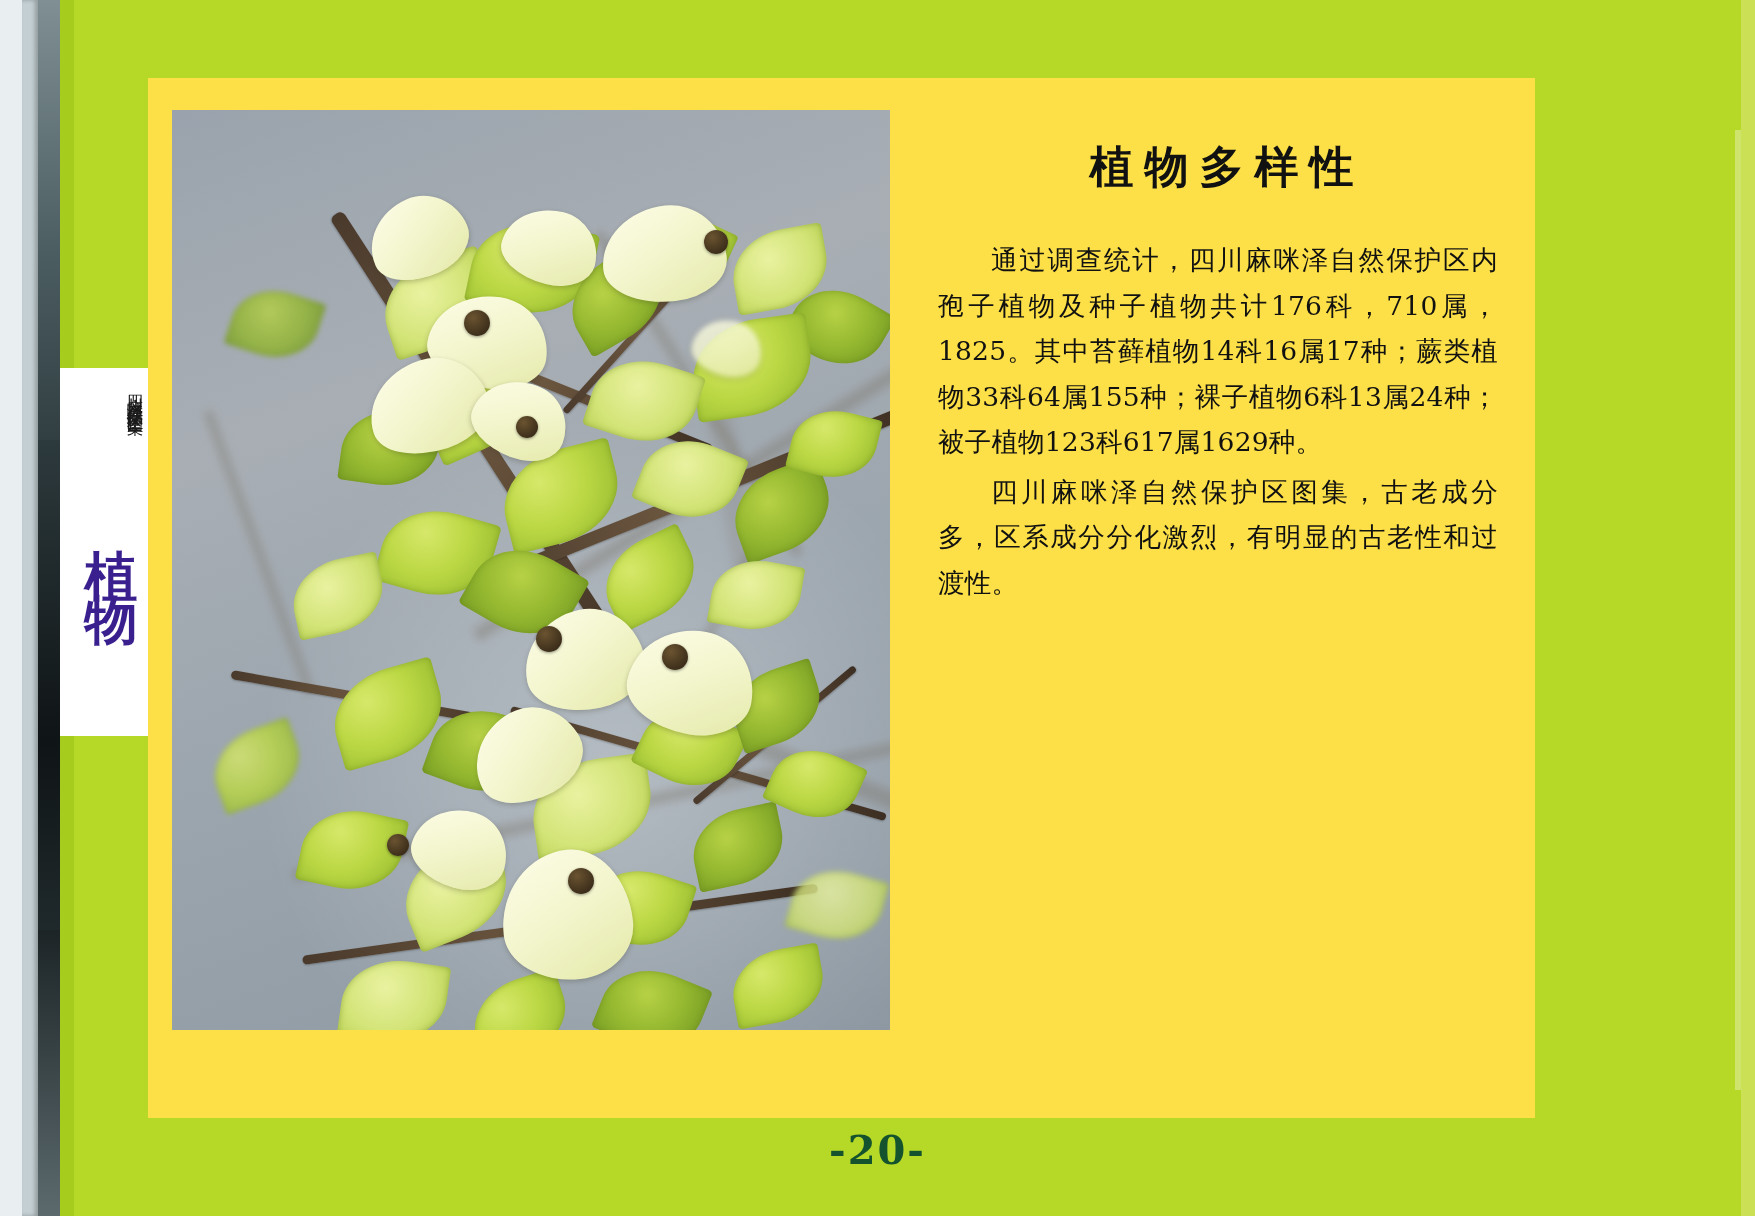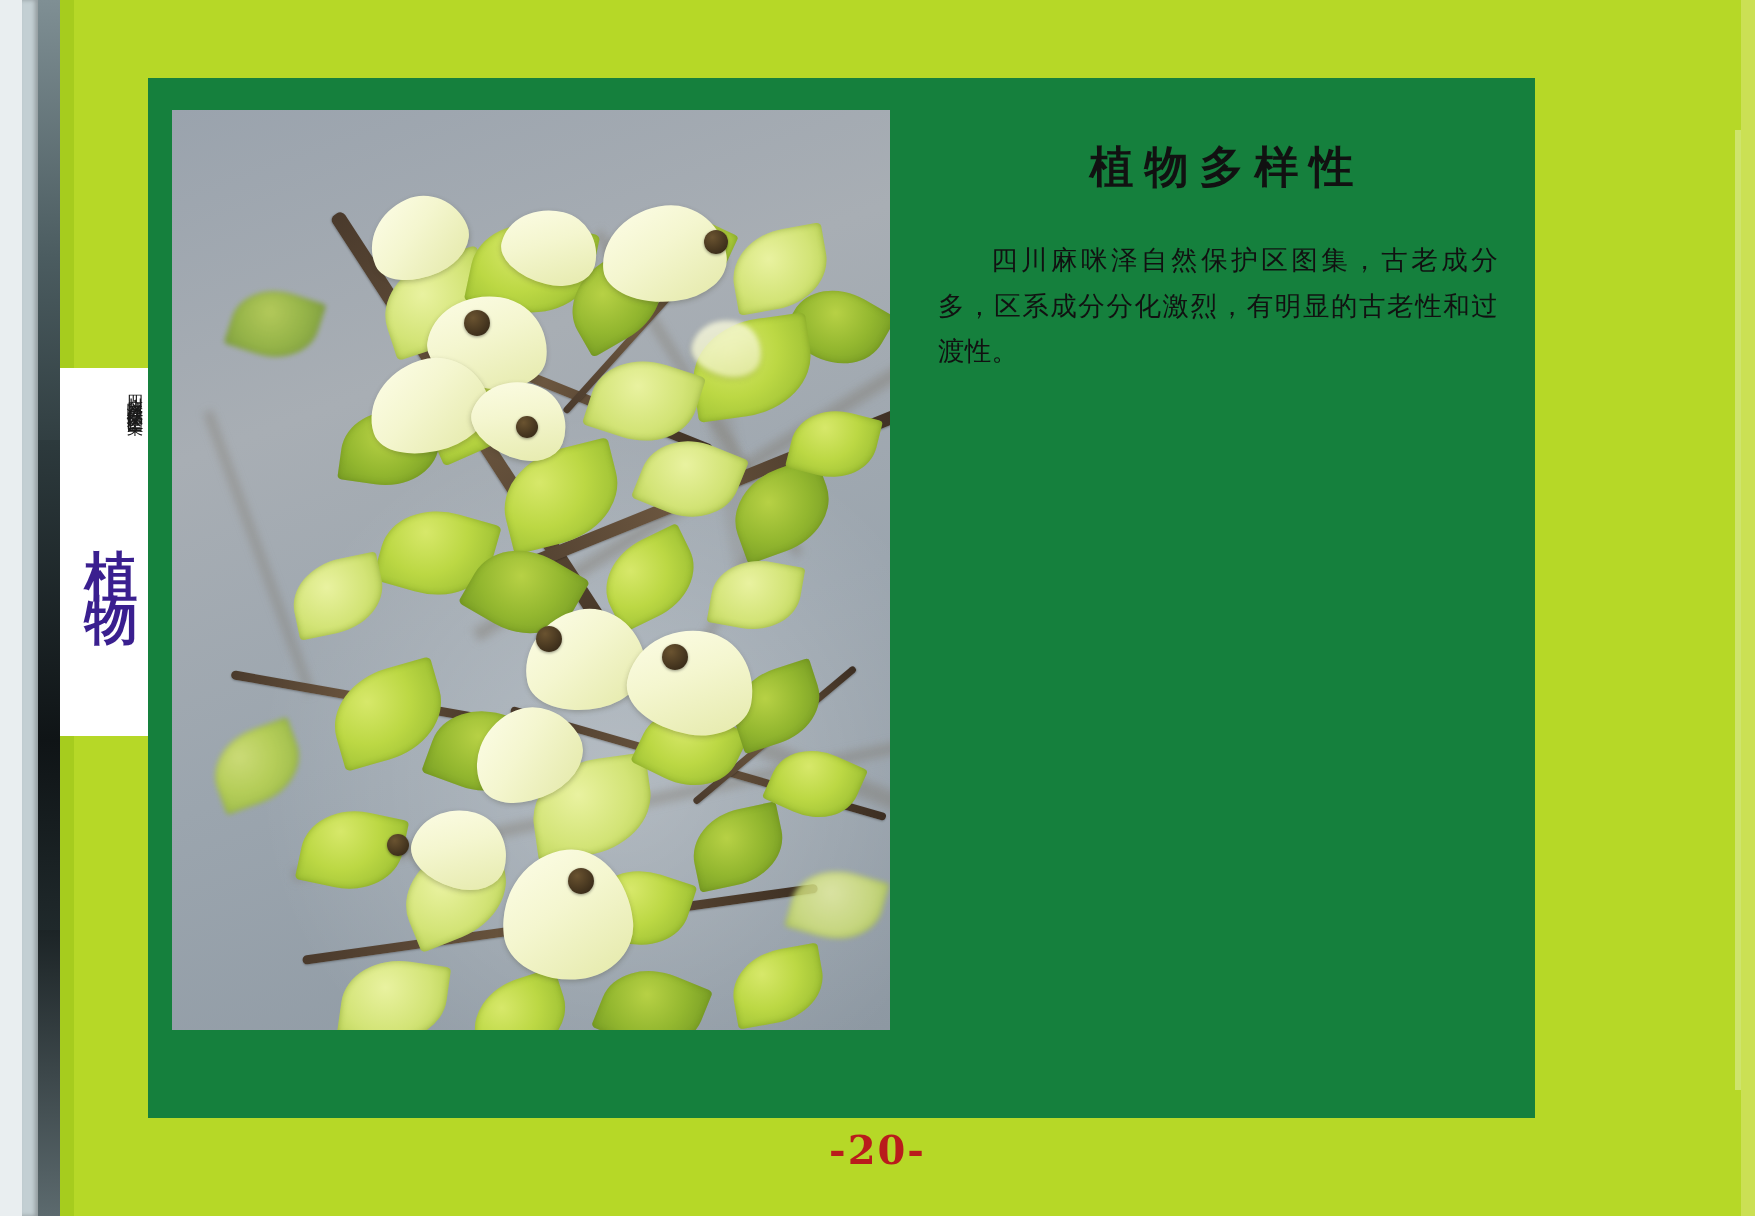--- a/index.html
+++ b/index.html
@@ -157,21 +157,21 @@
     background: #ffffff;
   }
 
   
   #content-panel {
     position: absolute;
     left: 148px;
     top: 78px;
     width: 1387px;
     height: 1040px;
-    background: #15803d;
+    background: #fde047;
   }
 
   
   #photo {
     position: absolute;
     left: 24px;
     top: 32px;
     width: 718px;
     height: 920px;
     overflow: hidden;
@@ -260,21 +260,21 @@
   
   #page-number {
     position: absolute;
     left: 0;
     top: 1126px;
     width: 1755px;
     text-align: center;
     font-family: "DejaVu Serif", serif;
     font-size: 40px;
     font-weight: 700;
-    color: #b91c1c;
+    color: #14532d;
     letter-spacing: 2px;
   }
 </style>
 </head>
 <body>
 
 <div id="page">
 
   <div class="scan-edge-white"></div>
   <div class="scan-edge-grey"></div>
@@ -377,18 +377,19 @@
 
       <div class="bract" style="left:330px;top:740px;width:130px;height:130px;transform:rotate(-6deg);"></div>
       <div class="bud" style="left:396px;top:758px;width:26px;height:26px;"></div>
       <div class="bract" style="left:240px;top:700px;width:96px;height:78px;transform:rotate(16deg);"></div>
       <div class="bud" style="left:215px;top:724px;width:22px;height:22px;"></div>
       <div class="bract blur" style="left:520px;top:210px;width:70px;height:56px;transform:rotate(12deg);"></div>
     </div>
 
     <div id="text-col">
       <h1 id="article-title">植物多样性</h1>
+      <p class="para">通过调查统计，四川麻咪泽自然保护区内孢子植物及种子植物共计176科，710属，1825。其中苔藓植物14科16属17种；蕨类植物33科64属155种；裸子植物6科13属24种；被子植物123科617属1629种。</p>
       <p class="para">四川麻咪泽自然保护区图集，古老成分多，区系成分分化激烈，有明显的古老性和过渡性。</p>
     </div>
   </div>
 
   <div id="page-number">-20-</div>
 </div>
 
 </body></html>

